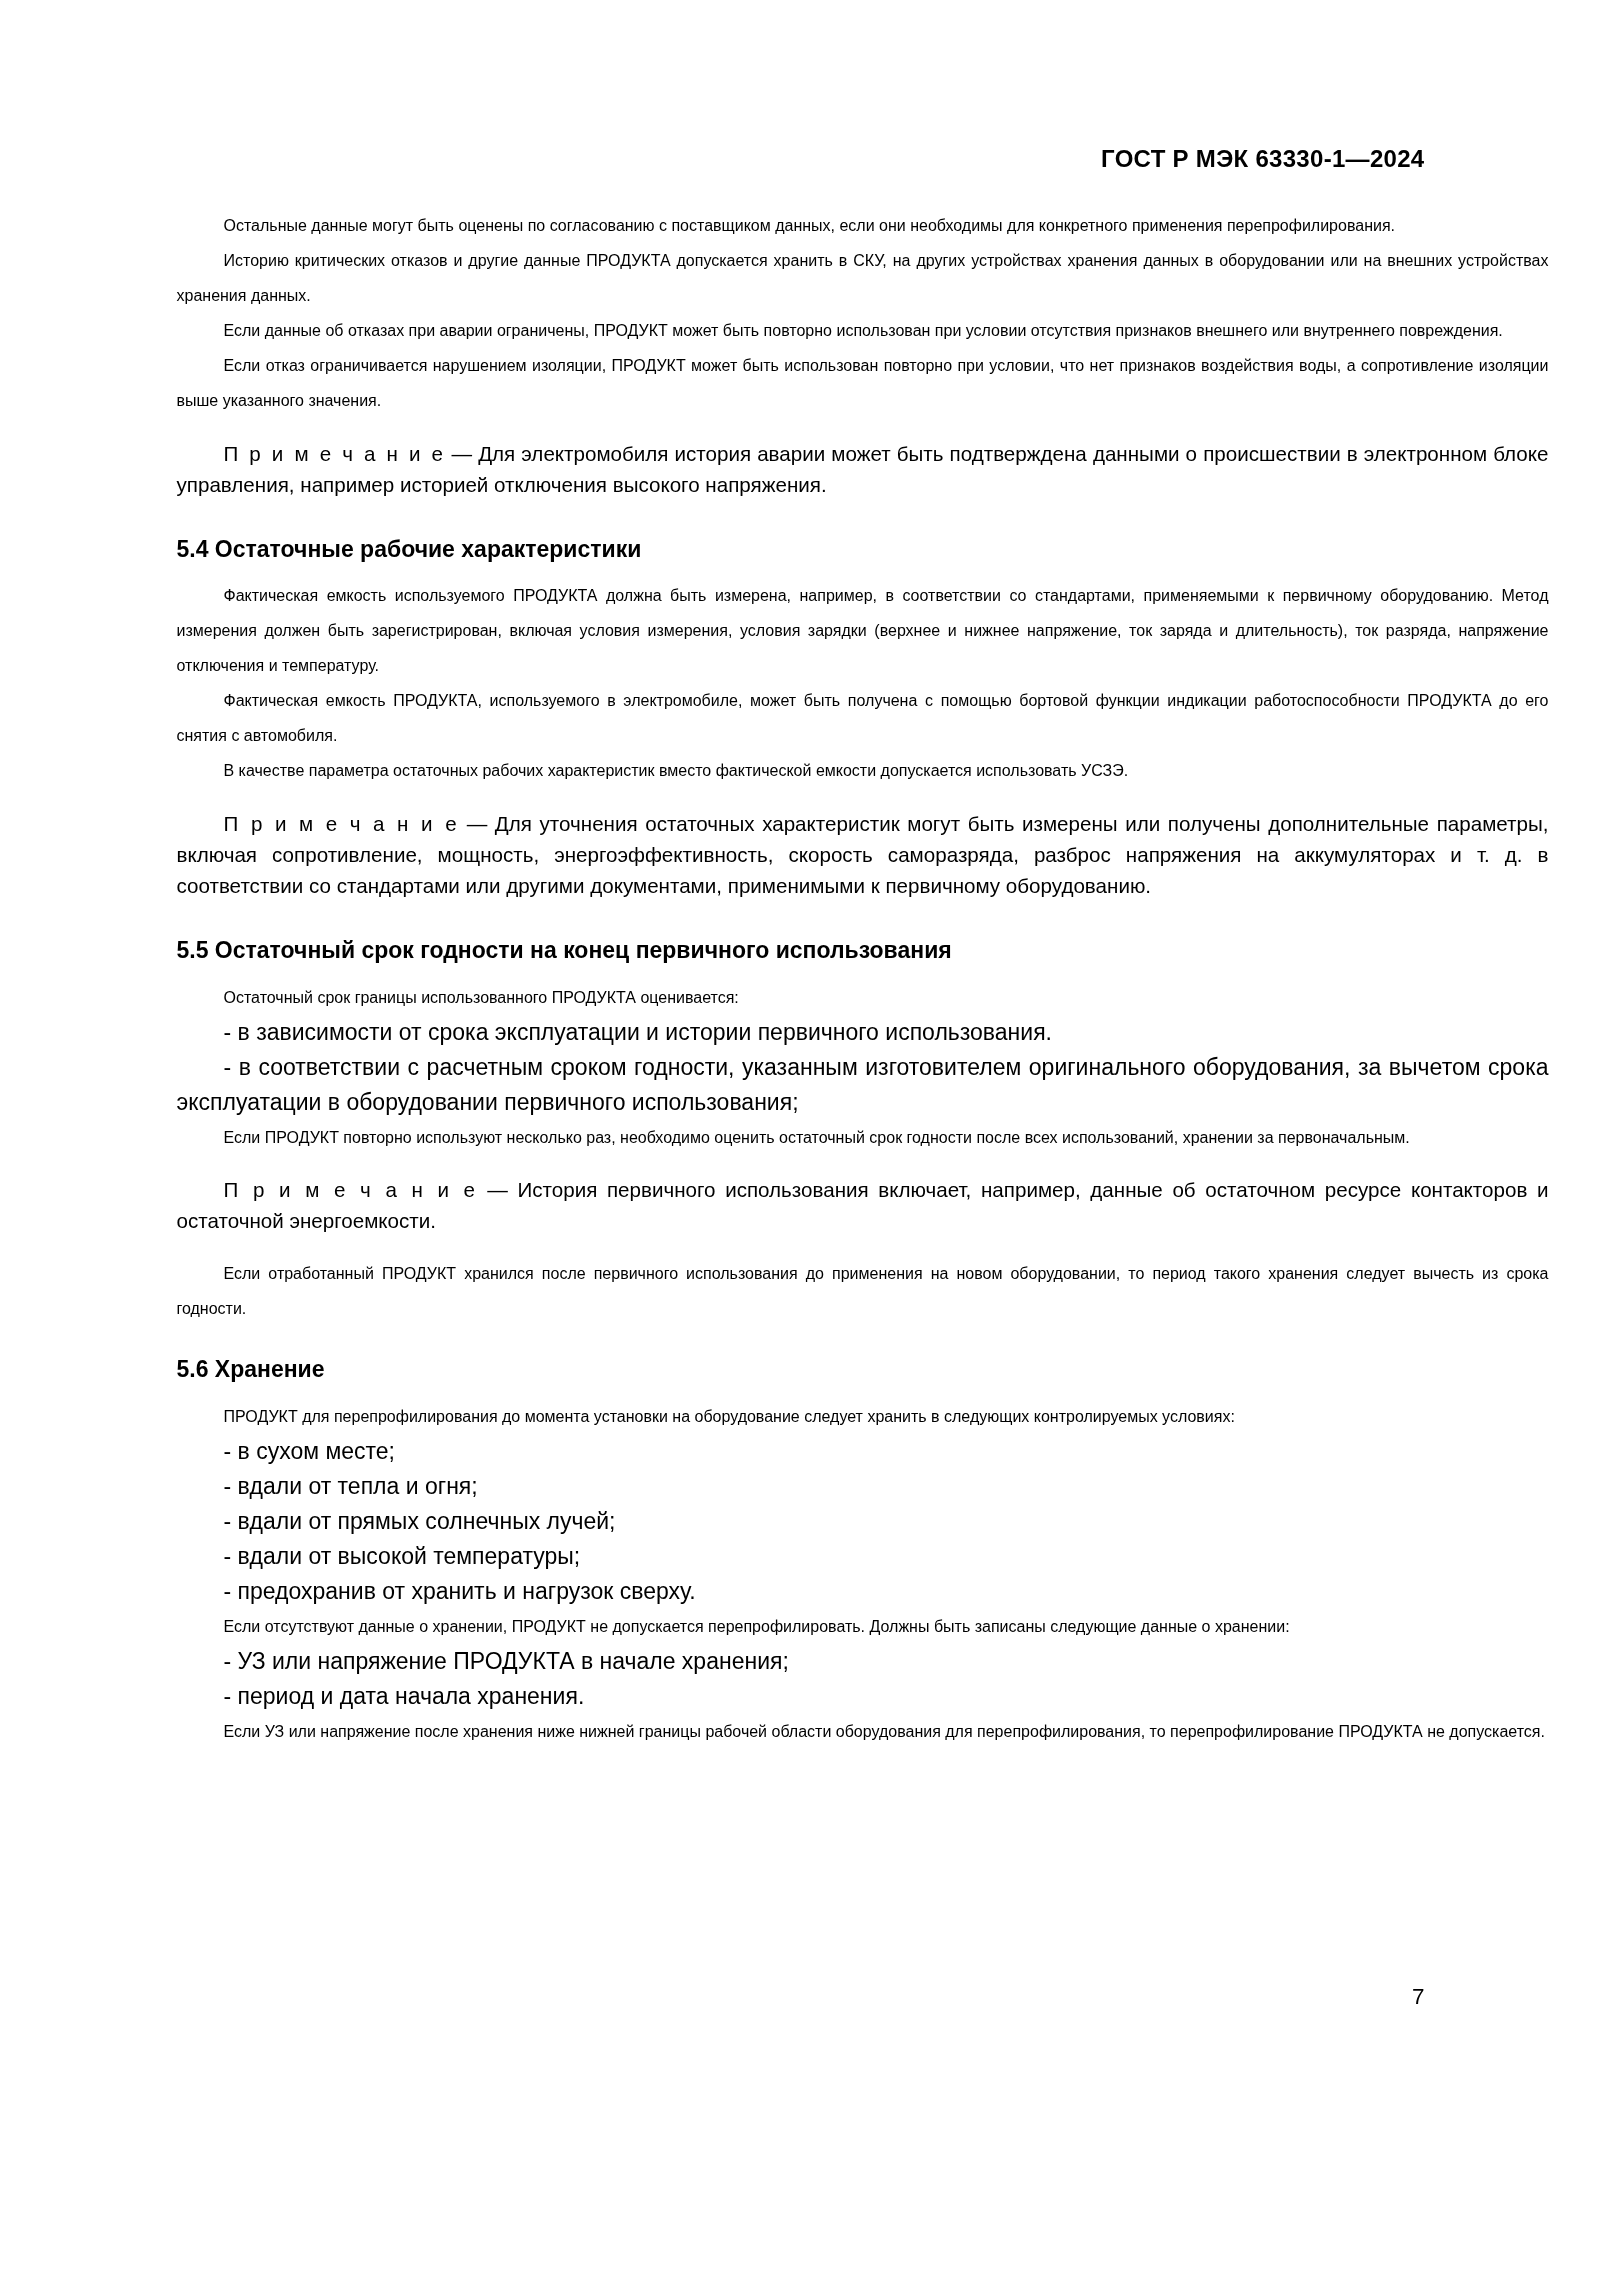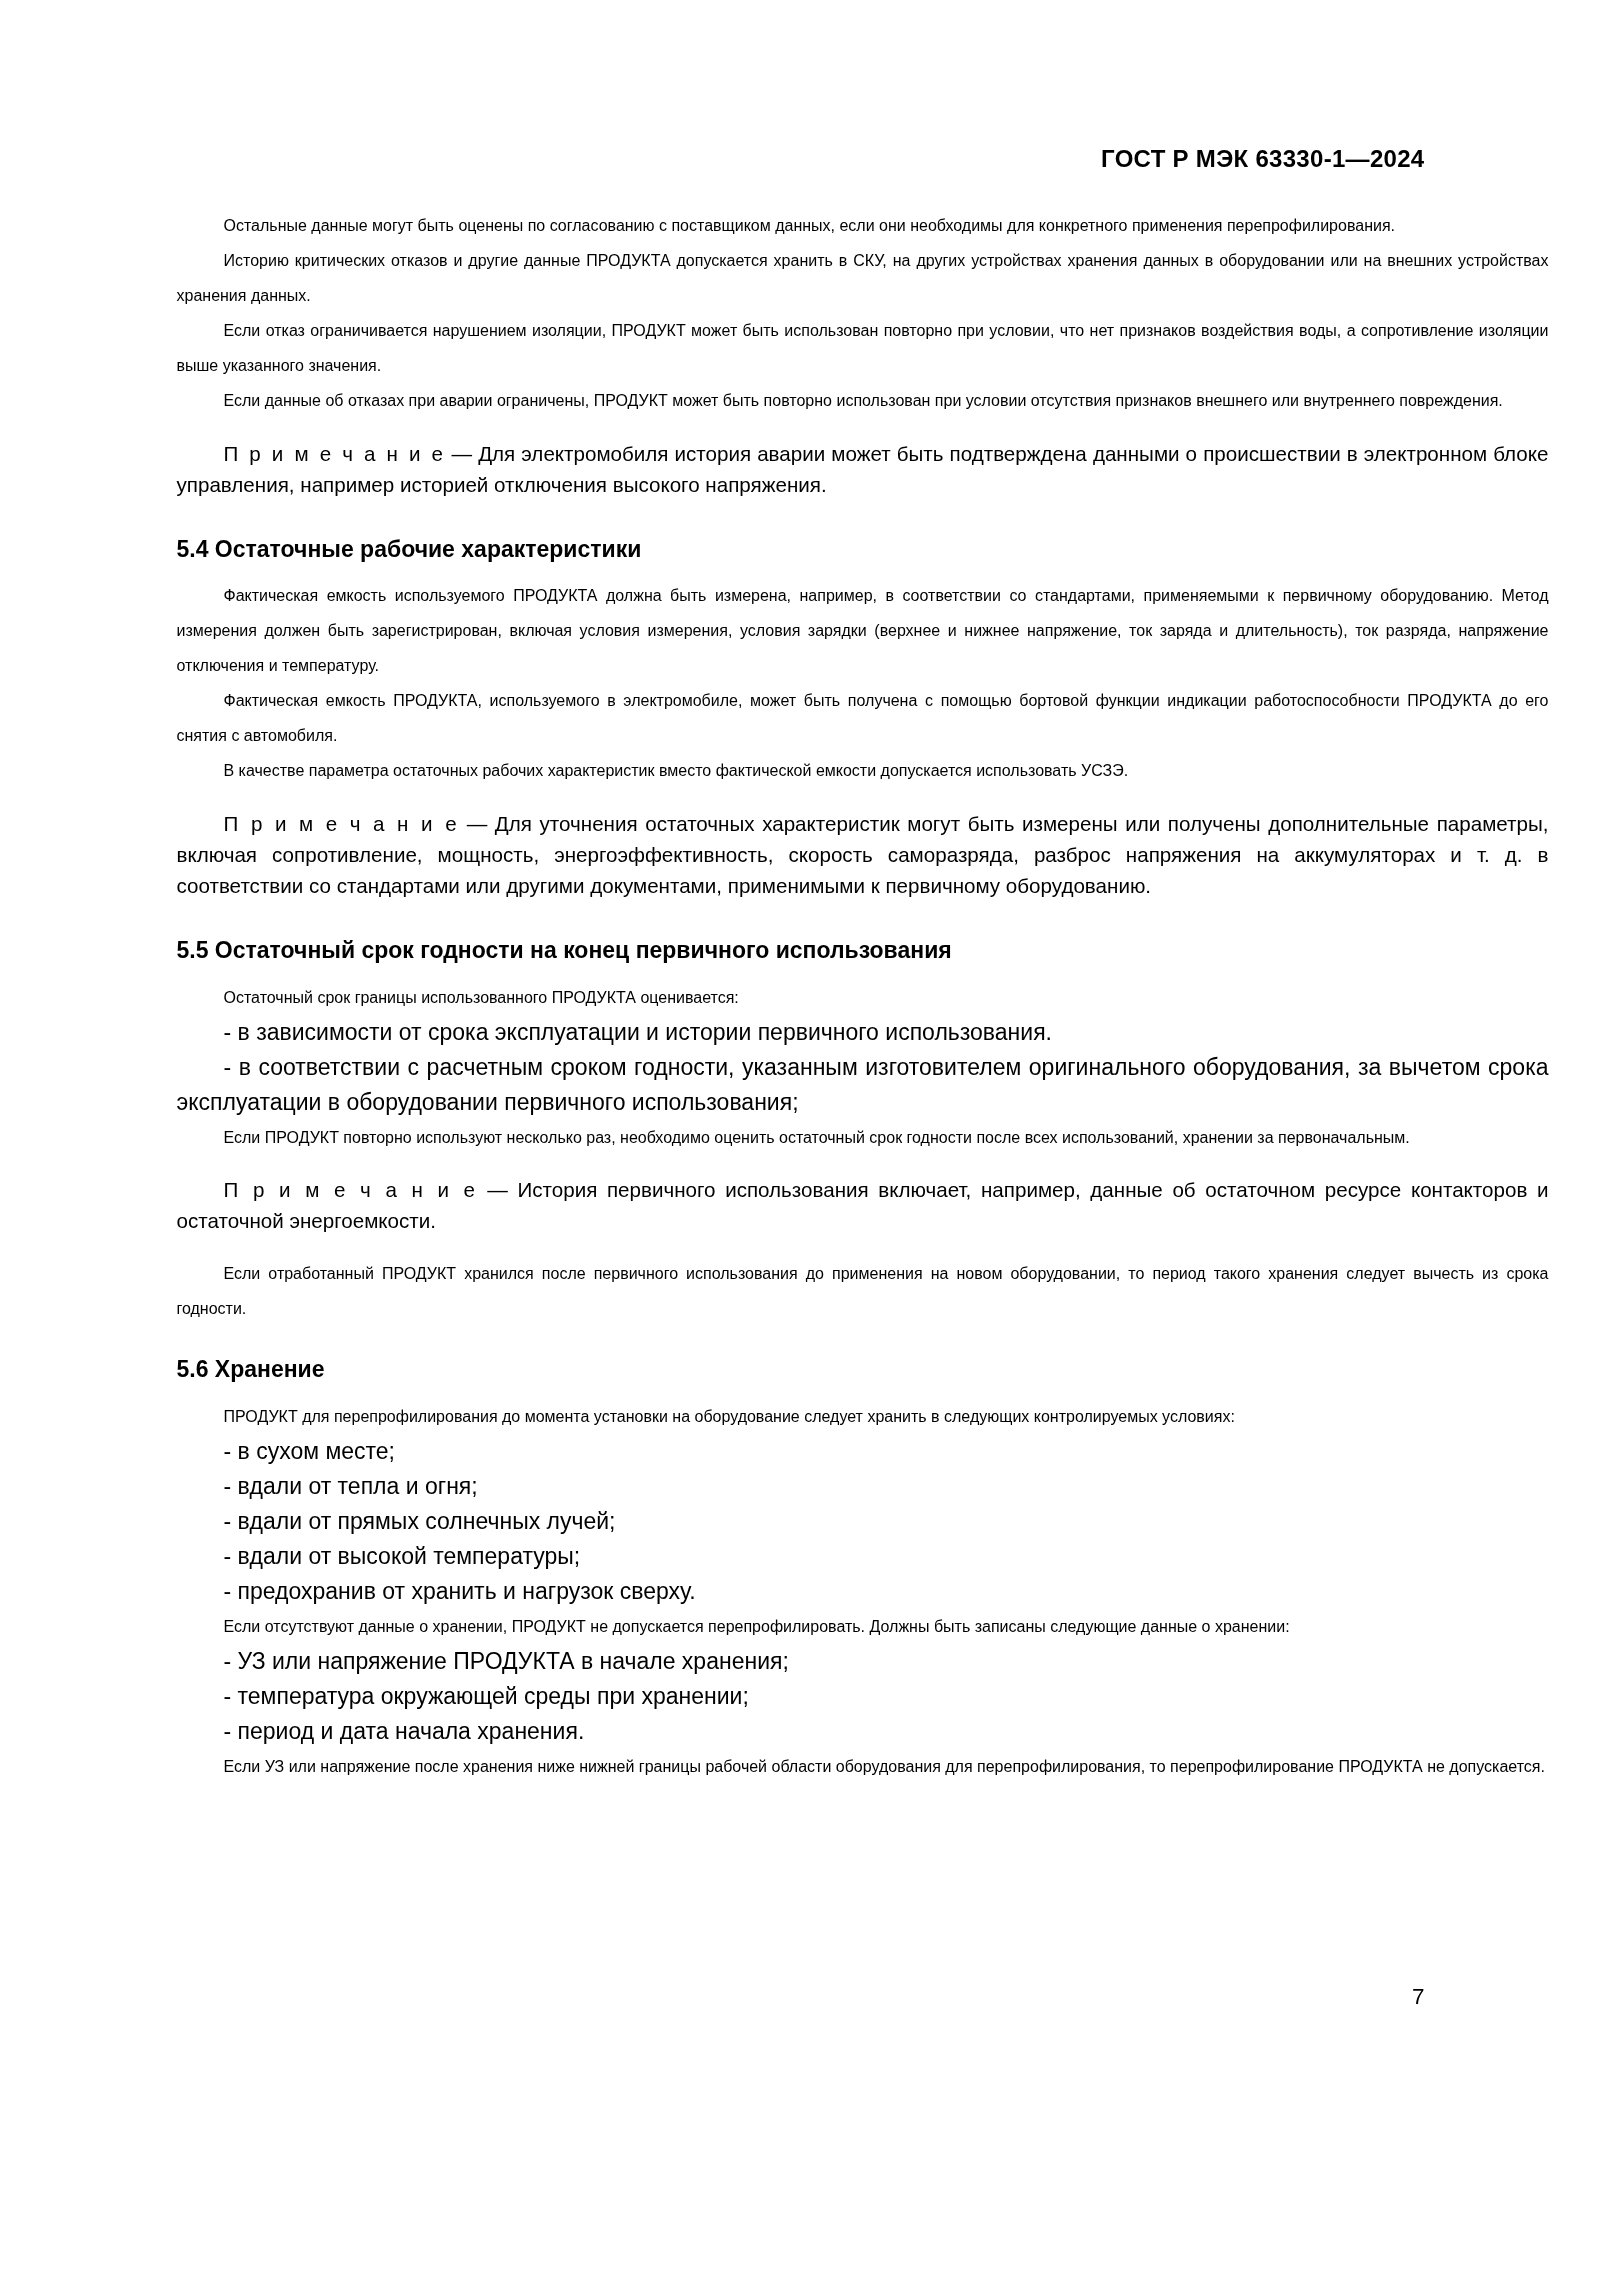--- a/index.html
+++ b/index.html
@@ -86,22 +86,22 @@
 <body>
 
 <div class="page">
 
   <div class="header">ГОСТ Р МЭК 63330-1—2024</div>
 
   <div class="content">
 
     <p class="ind">Остальные данные могут быть оценены по согласованию с поставщиком данных, если они необходимы для конкретного применения перепрофилирования.</p>
     <p class="ind">Историю критических отказов и другие данные ПРОДУКТА допускается хранить в СКУ, на других устройствах хранения данных в оборудовании или на внешних устройствах хранения данных.</p>
+    <p class="ind">Если данные об отказах при аварии ограничены, ПРОДУКТ может быть повторно использован при условии отсутствия признаков внешнего или внутреннего повреждения.</p>
     <p class="ind">Если отказ ограничивается нарушением изоляции, ПРОДУКТ может быть использован повторно при условии, что нет признаков воздействия воды, а сопротивление изоляции выше указанного значения.</p>
-    <p class="ind">Если данные об отказах при аварии ограничены, ПРОДУКТ может быть повторно использован при условии отсутствия признаков внешнего или внутреннего повреждения.</p>
 
     <div class="sp-m"></div>
     <p class="note"><span class="lbl">П р и м е ч а н и е</span><span> — Для электромобиля история аварии может быть подтверждена данными о происшествии в электронном блоке управления, например историей отключения высокого напряжения.</span></p>
 
     <div class="sp-xl"></div>
     <h2>5.4  Остаточные рабочие характеристики</h2>
     <div class="sp-s"></div>
 
     <p class="ind">Фактическая емкость используемого ПРОДУКТА должна быть измерена, например, в соответствии со стандартами, применяемыми к первичному оборудованию. Метод измерения должен быть зарегистрирован, включая условия измерения, условия зарядки (верхнее и нижнее напряжение, ток заряда и длительность), ток разряда, напряжение отключения и температуру.</p>
     <p class="ind">Фактическая емкость ПРОДУКТА, используемого в электромобиле, может быть получена с помощью бортовой функции индикации работоспособности ПРОДУКТА до его снятия с автомобиля.</p>
@@ -130,21 +130,20 @@
     <div class="sp-s"></div>
 
     <p class="ind">ПРОДУКТ для перепрофилирования до момента установки на оборудование следует хранить в следующих контролируемых условиях:</p>
     <p class="dash-item">- в сухом месте;</p>
     <p class="dash-item">- вдали от тепла и огня;</p>
     <p class="dash-item">- вдали от прямых солнечных лучей;</p>
     <p class="dash-item">- вдали от высокой температуры;</p>
     <p class="dash-item">- предохранив от хранить и нагрузок сверху.</p>
     <p class="ind">Если отсутствуют данные о хранении, ПРОДУКТ не допускается перепрофилировать. Должны быть записаны следующие данные о хранении:</p>
     <p class="dash-item">- УЗ или напряжение ПРОДУКТА в начале хранения;</p>
-    <p class="dash-item">- температура окружающей среды при хранении;</p>
     <p class="dash-item">- период и дата начала хранения.</p>
     <p class="ind">Если УЗ или напряжение после хранения ниже нижней границы рабочей области оборудования для перепрофилирования, то перепрофилирование ПРОДУКТА не допускается.</p>
 
   </div>
 
   <div class="pagenum">7</div>
 
 </div>
 
 

